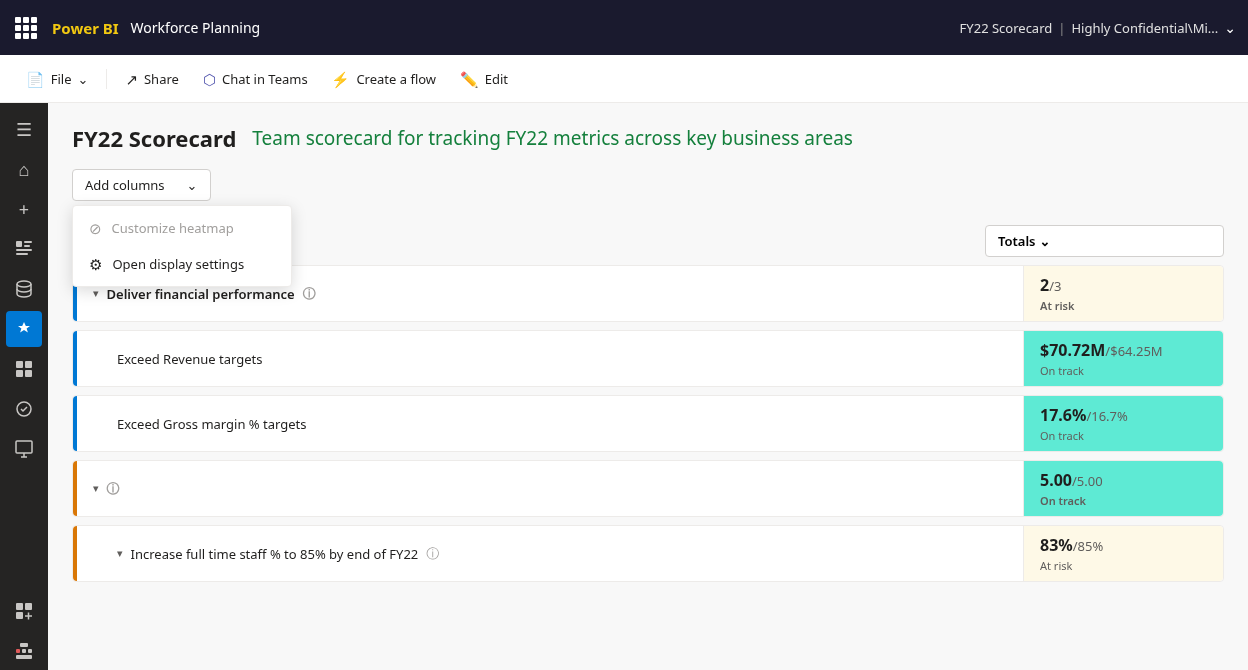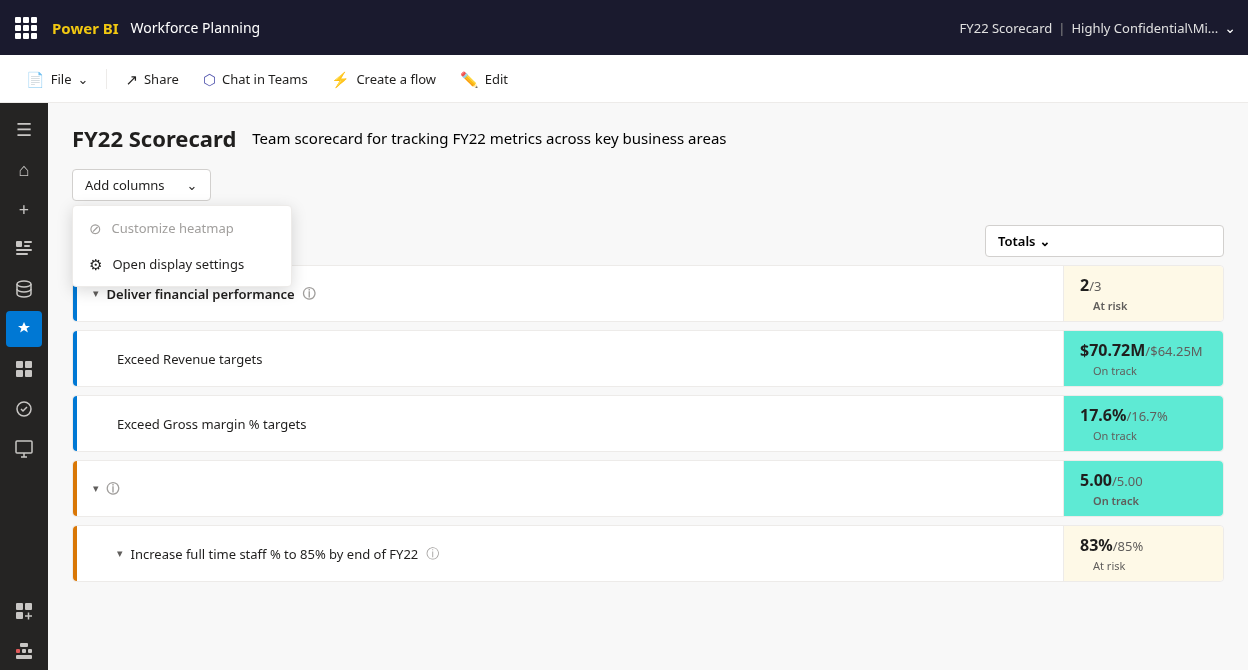--- a/index.html
+++ b/index.html
@@ -73,21 +73,21 @@
       flex: 1;
       background: #f8f8f8;
       overflow-y: auto;
       padding: 20px 24px;
       position: relative;
     }
 
     
     .page-header { display: flex; align-items: center; gap: 16px; margin-bottom: 16px; }
     .page-title { font-size: 22px; font-weight: 700; color: #201f1e; }
-    .page-subtitle { font-size: 15px; color: #000000; }
+    .page-subtitle { font-size: 19px; color: #15803d; }
 
     
     .add-columns-btn {
       display: flex; align-items: center; gap: 22px;
       padding: 6px 12px; background: white;
       border: 1px solid #d2d0ce; border-radius: 4px;
       cursor: pointer; font-size: 13px; color: #201f1e;
       font-family: inherit; margin-bottom: 12px;
       position: relative;
     }
@@ -125,30 +125,30 @@
     .row-accent { width: 4px; border-radius: 4px 0 0 4px; flex-shrink: 0; }
     .row-accent.blue { background: #0078d4; }
     .row-accent.orange { background: #d97706; }
     .row-label {
       flex: 1; display: flex; align-items: center;
       padding: 8px 16px; font-size: 13px; color: #201f1e; gap: 8px;
     }
     .expand-btn { background: none; border: none; cursor: pointer; color: #605e5c; font-size: 11px; }
     .info-icon { color: #a19f9d; font-size: 13px; }
     .row-value {
-      width: 160px; flex-shrink: 0;
+      width: 200px; flex-shrink: 0;
       display: flex; flex-direction: column; justify-content: center;
       padding: 8px 16px;
       border-left: 1px solid #edebe9;
       border-radius: 0 4px 4px 0;
     }
     .row-value.at-risk { background: #fef9e7; }
     .row-value.on-track { background: #5eead4; }
     .value-main { font-size: 16px; font-weight: 700; color: #201f1e; }
-    .value-sub { font-size: 11px; color: #605e5c; margin-top: 2px; margin-left: 13px; }
+    .value-sub { font-size: 11px; color: #605e5c; margin-top: 2px; }
     .value-fraction { font-size: 13px; font-weight: 400; color: #605e5c; }
 
     .rows-wrapper { display: flex; flex-direction: column; gap: 4px; margin-top: 8px; }
 
     
     .header-row {
       display: flex; justify-content: flex-end;
       margin-bottom: 8px; padding-right: 0;
     }
     .header-totals {

